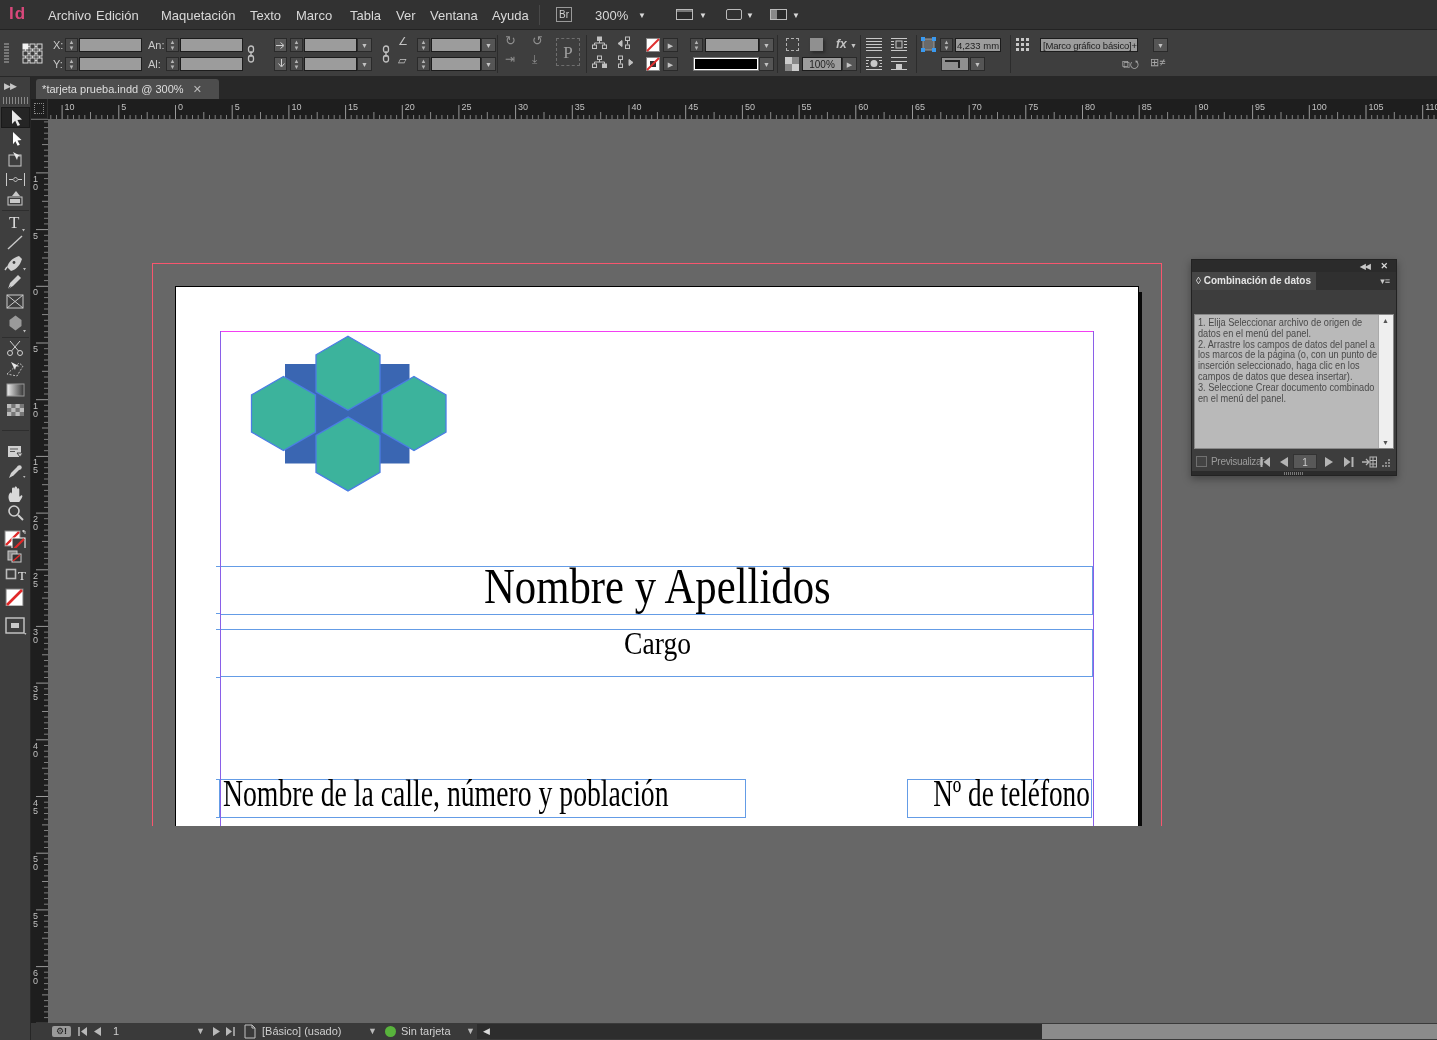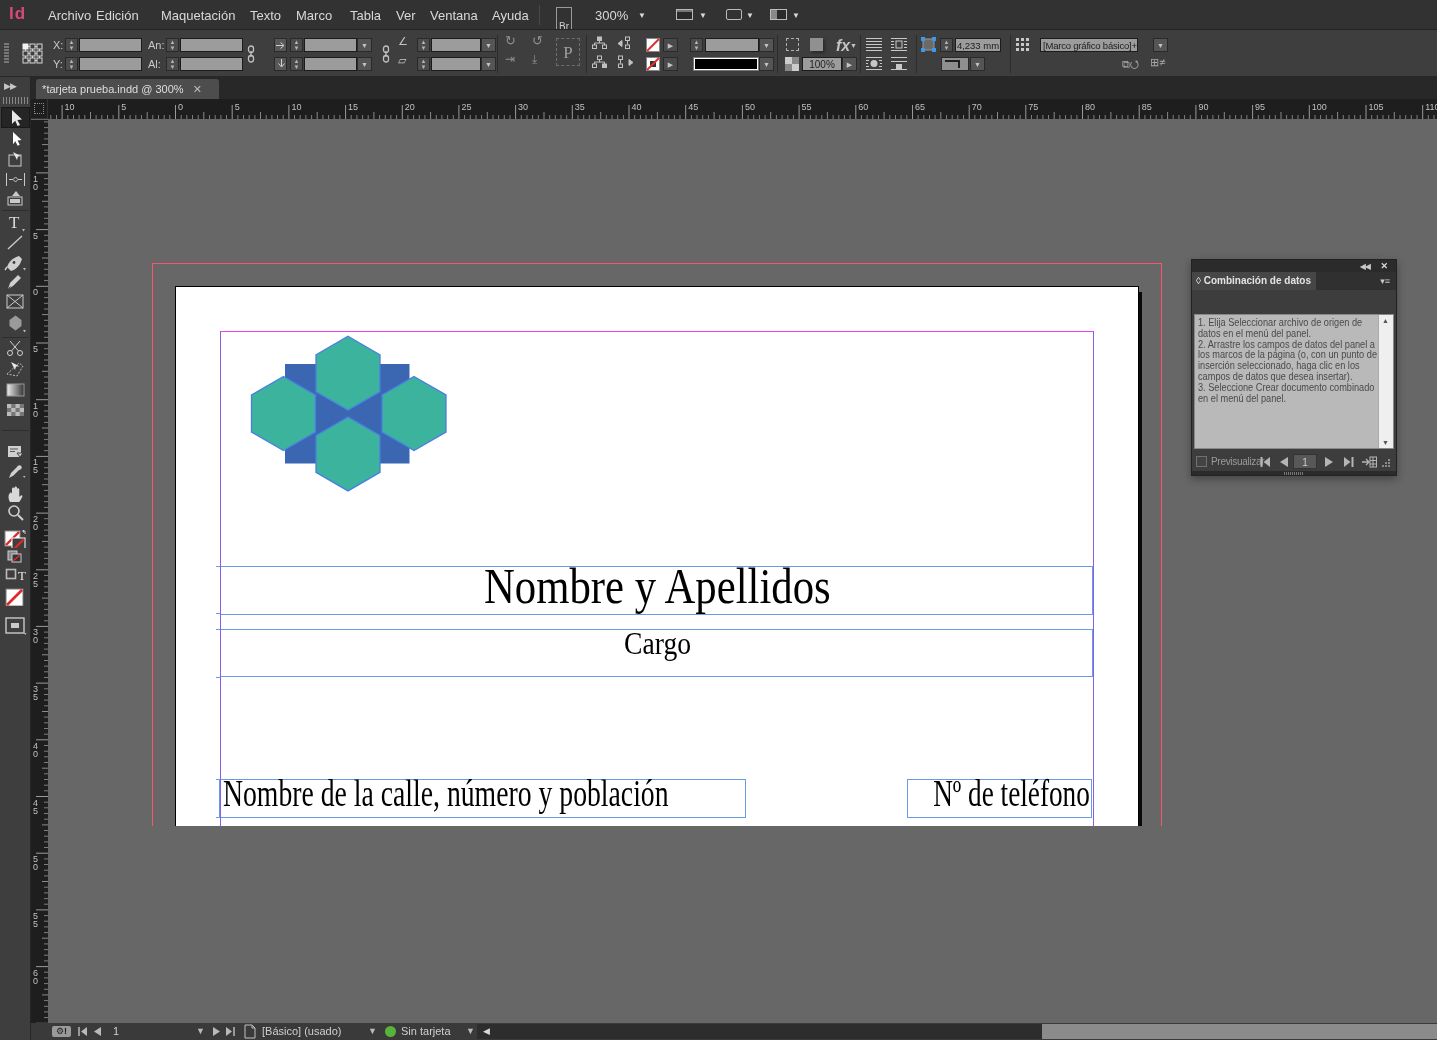--- a/index.html
+++ b/index.html
@@ -51,21 +51,21 @@
  <span class="mi" style="left:48px">Archivo</span>
  <span class="mi" style="left:96px">Edición</span>
  <span class="mi" style="left:161px">Maquetación</span>
  <span class="mi" style="left:250px">Texto</span>
  <span class="mi" style="left:296px">Marco</span>
  <span class="mi" style="left:350px">Tabla</span>
  <span class="mi" style="left:396px">Ver</span>
  <span class="mi" style="left:430px">Ventana</span>
  <span class="mi" style="left:492px">Ayuda</span>
  <span class="vsep" style="left:539px;top:5px;height:20px;background:#484848"></span>
- <span class="mi" style="left:556px;top:7px;border:1px solid #9a9a9a;font-size:10px;padding:12px 2px;line-height:13px;color:#cfcfcf">Br</span>
+ <span class="mi" style="left:556px;top:7px;border:1px solid #9a9a9a;font-size:10px;padding:0 2px;line-height:13px;color:#cfcfcf">Br</span>
  <span class="mi" style="left:595px">300%</span>
  <span class="mi" style="left:638px;font-size:8px;top:11px">▼</span>
  <span class="mi" style="left:676px;top:9px;width:17px;height:11px;border:1px solid #bbb;background:#2a2a2a;box-shadow:inset 0 2px 0 #777"></span>
  <span class="mi" style="left:699px;font-size:8px;top:11px">▼</span>
  <span class="mi" style="left:726px;top:9px;width:16px;height:11px;border:1px solid #bbb;border-radius:2px"></span>
  <span class="mi" style="left:746px;font-size:8px;top:11px">▼</span>
  <span class="mi" style="left:770px;top:9px;width:17px;height:11px;border:1px solid #bbb;background:linear-gradient(90deg,#888 40%,#2a2a2a 40%)"></span>
  <span class="mi" style="left:792px;font-size:8px;top:11px">▼</span>
 </div>
 <div id="ctrl" class="abs">
@@ -184,21 +184,21 @@
     </svg>
  <span class="dd" style="left:663px;top:27px;background:#4a4a4a">▶</span>
  <span class="spin" style="left:690px;top:8px">▲<br>▼</span>
     <span class="fld" style="left:705px;top:8px;width:54px"></span>
     <span class="dd" style="left:759px;top:8px">▼</span>
  <span class="abs" style="left:693px;top:27px;width:66px;height:14px;background:#000;border:1px solid #777;box-shadow:inset 0 0 0 1px #fff"></span>
     <span class="dd" style="left:759px;top:27px">▼</span>
  <span class="vsep" style="left:777px;top:5px;height:38px;background:#2c2c2c"></span>
  <span class="abs" style="left:786px;top:8px;width:13px;height:13px;border:1px dashed #b0b0b0"></span>
  <span class="abs" style="left:810px;top:8px;width:13px;height:13px;background:#909090;box-shadow:2px 2px 3px #2a2a2a"></span>
- <span class="cic" style="left:836px;top:7px;font-style:italic;font-weight:bold;font-size:16px">fx</span>
+ <span class="cic" style="left:836px;top:7px;font-style:italic;font-weight:bold;font-size:12px">fx</span>
     <span class="cic" style="left:850px;top:12px;font-size:7px">▼</span>
  <svg class="abs" style="left:785px;top:27px" width="14" height="14">
       <rect width="14" height="14" fill="#888"></rect>
       <rect width="7" height="7" fill="#ccc"></rect>
       <rect x="7" y="7" width="7" height="7" fill="#ccc"></rect>
     </svg>
  <span class="fld" style="left:802px;top:27px;width:40px;font-size:10px;color:#222;text-align:center;line-height:13px">100%</span>
     <span class="dd" style="left:842px;top:27px">▶</span>
  <span class="vsep" style="left:860px;top:5px;height:38px;background:#2c2c2c"></span>
  <svg class="abs" style="left:866px;top:7px" width="16" height="15">

